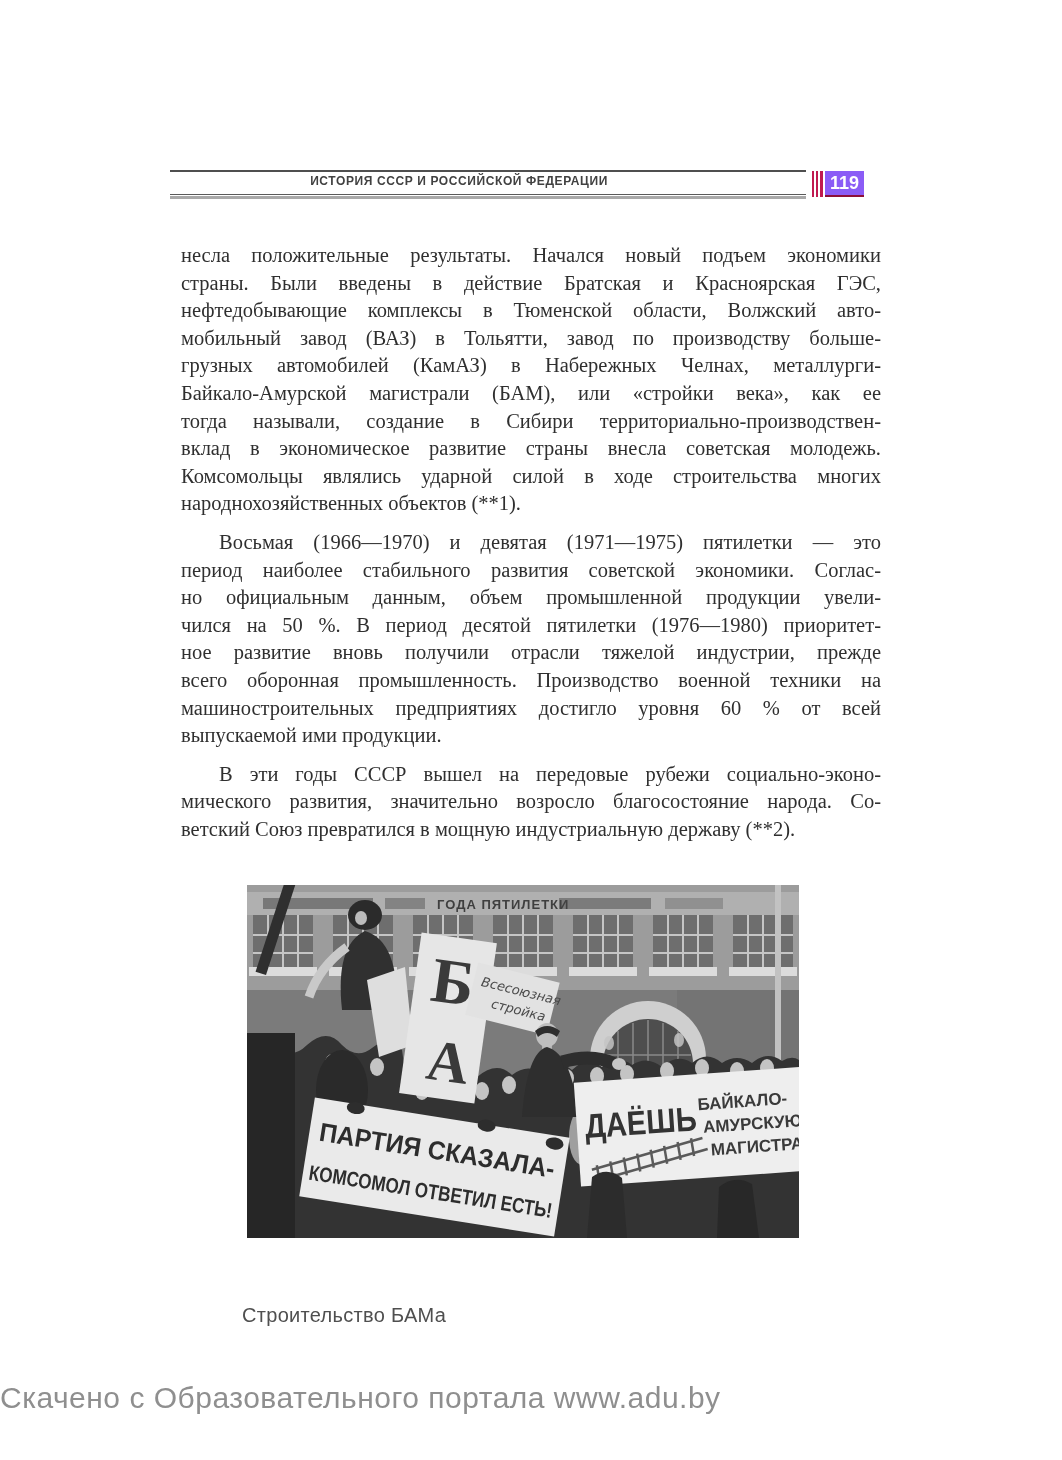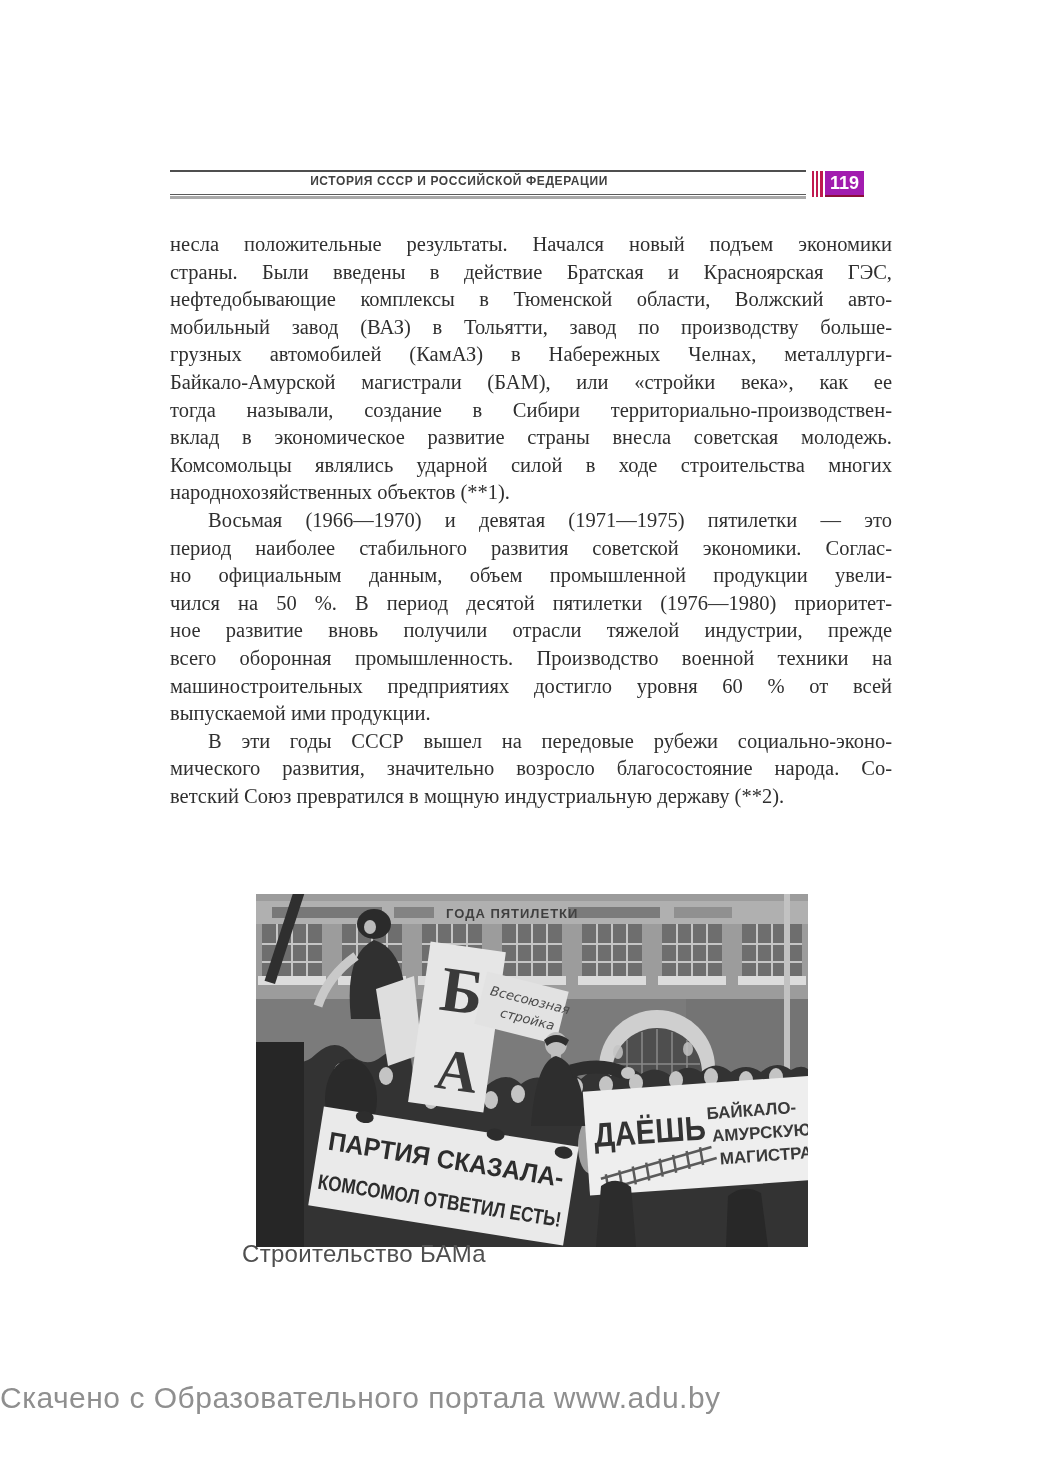--- a/index.html
+++ b/index.html
@@ -23,45 +23,45 @@
     text-align: center;
     font-family: "Liberation Sans", sans-serif;
     font-size: 12px; font-weight: 700; letter-spacing: 0.6px;
     color: #414141;
   }
   .badge-bars { position: absolute; left: 642px; top: 3px; height: 26px; display: flex; gap: 2px; }
   .badge-bar { width: 2px; height: 26px; background: #c01a50; }
   .badge-bar.thick { width: 3px; }
   .page-badge {
     position: absolute; left: 655px; top: 3px; width: 39px; height: 26px;
-    background: #a21caf; border-bottom: 2px solid #8d0f3a; box-sizing: border-box;
+    background: #8b5cf6; border-bottom: 2px solid #8d0f3a; box-sizing: border-box;
     color: #ffffff; font-family: "Liberation Sans", sans-serif;
     font-size: 18px; font-weight: 700;
     display: flex; align-items: center; justify-content: center;
   }
 
   
   .textblock { position: absolute; left: 170px; top: 231px; width: 722px; }
-  .para { margin: 0; padding: 0; }
+  .para { margin: 11px; padding: 0; }
   .line {
     height: 27.6px; line-height: 27.6px;
     font-size: 20.5px; color: #2f2f2f;
     white-space: nowrap; overflow: visible;
     text-align: left;
   }
   .line.jl { white-space: normal; text-align: justify; text-align-last: justify; }
   .line.ind { padding-left: 38px; }
 
   
-  .photo-figure { position: absolute; left: 240px; top: 878px; width: 552px; height: 353px; margin: 16px; }
+  .photo-figure { position: absolute; left: 240px; top: 878px; width: 552px; height: 353px; margin: 7px; }
   .photo-figure svg { display: block; }
   .photo-caption {
-    position: absolute; left: 242px; top: 1240px;
+    position: absolute; left: 242px; top: 1304px;
     font-family: "Liberation Sans", sans-serif;
-    font-size: 24px; color: #4f4f4f; letter-spacing: 0.3px;
+    font-size: 20px; color: #4f4f4f; letter-spacing: 0.3px;
   }
 
   
   .footer-watermark {
     position: absolute; left: 0; top: 1381px; width: 100%;
     font-family: "Liberation Sans", sans-serif;
     font-size: 30px; color: #8f8f8f; letter-spacing: 0.5px;
   }
 </style>
 </head>

